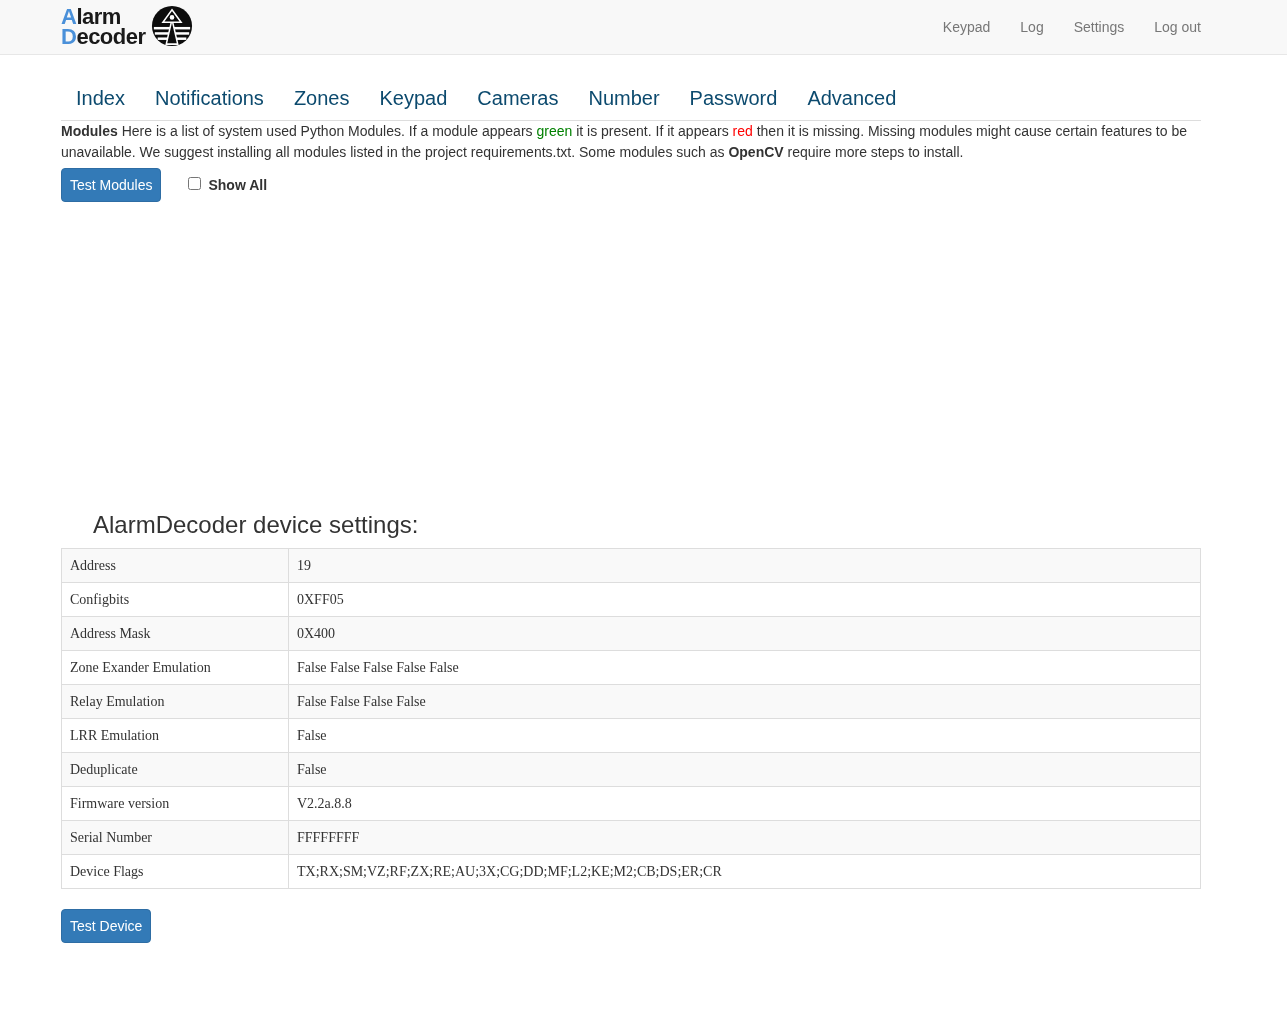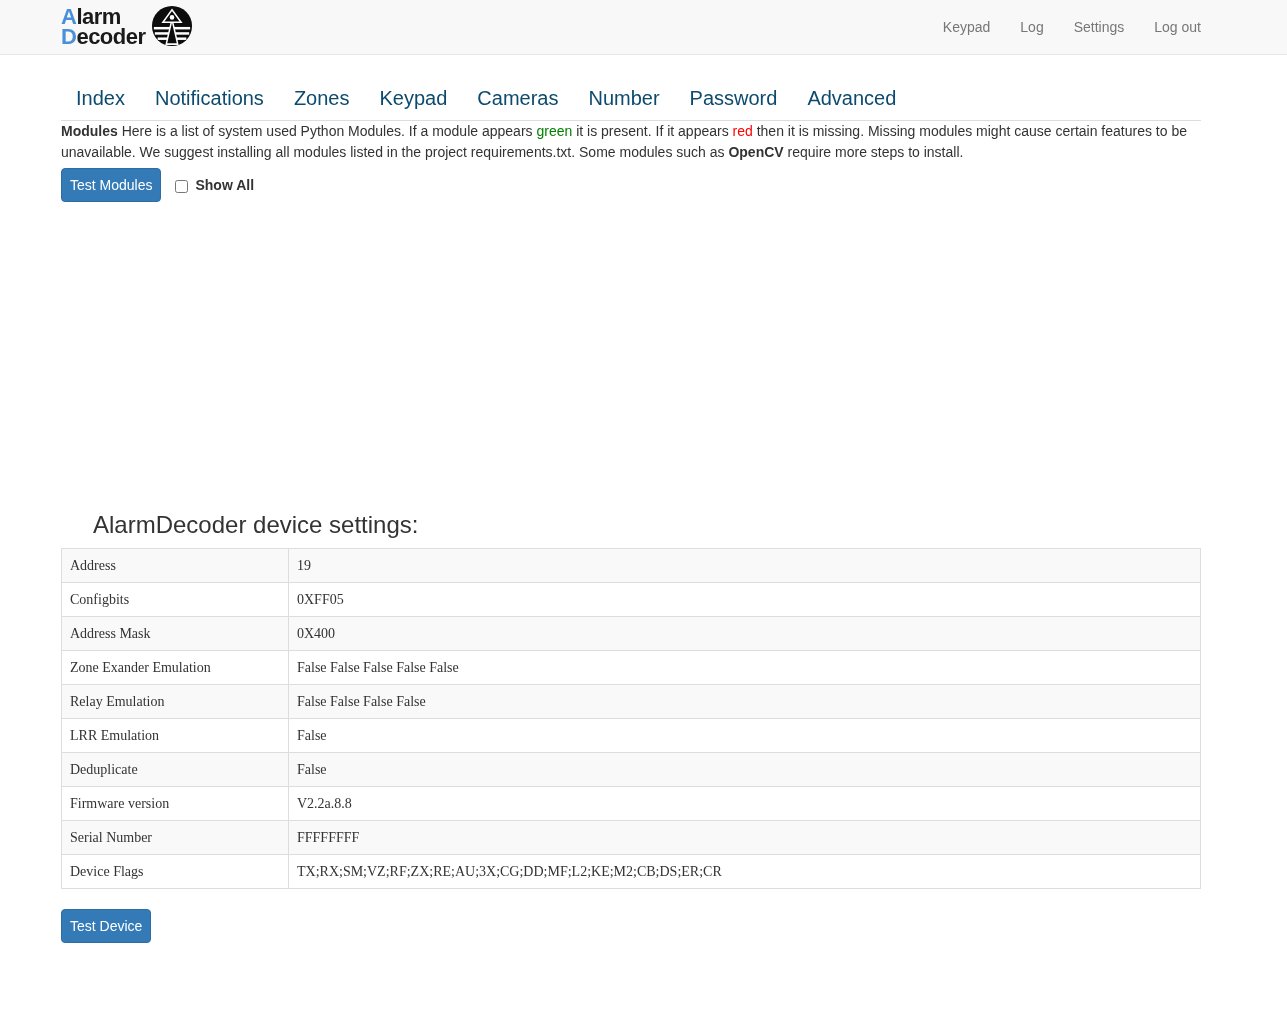--- a/index.html
+++ b/index.html
@@ -74,21 +74,21 @@
     border: 1px solid #2e6da4;
     color: #fff;
     font-family: "Liberation Sans", sans-serif;
     font-size: 14px;
     line-height: 20px;
     padding: 6px 8px;
     border-radius: 4px;
     cursor: pointer;
   }
 
-  .showall { display: flex; align-items: flex-end; margin-left: 14px; font-weight: bold; cursor: pointer; }
+  .showall { display: flex; align-items: flex-start; margin-left: 27px; font-weight: bold; cursor: pointer; }
   .showall input { width: 13px; height: 13px; margin-right: 7px; cursor: pointer; }
 
   .module-list-spacer { height: 287px; }
 
   
   .device-heading {
     font-size: 24px;
     font-weight: 400;
     margin-top: 22px;
     margin-bottom: 9px;

